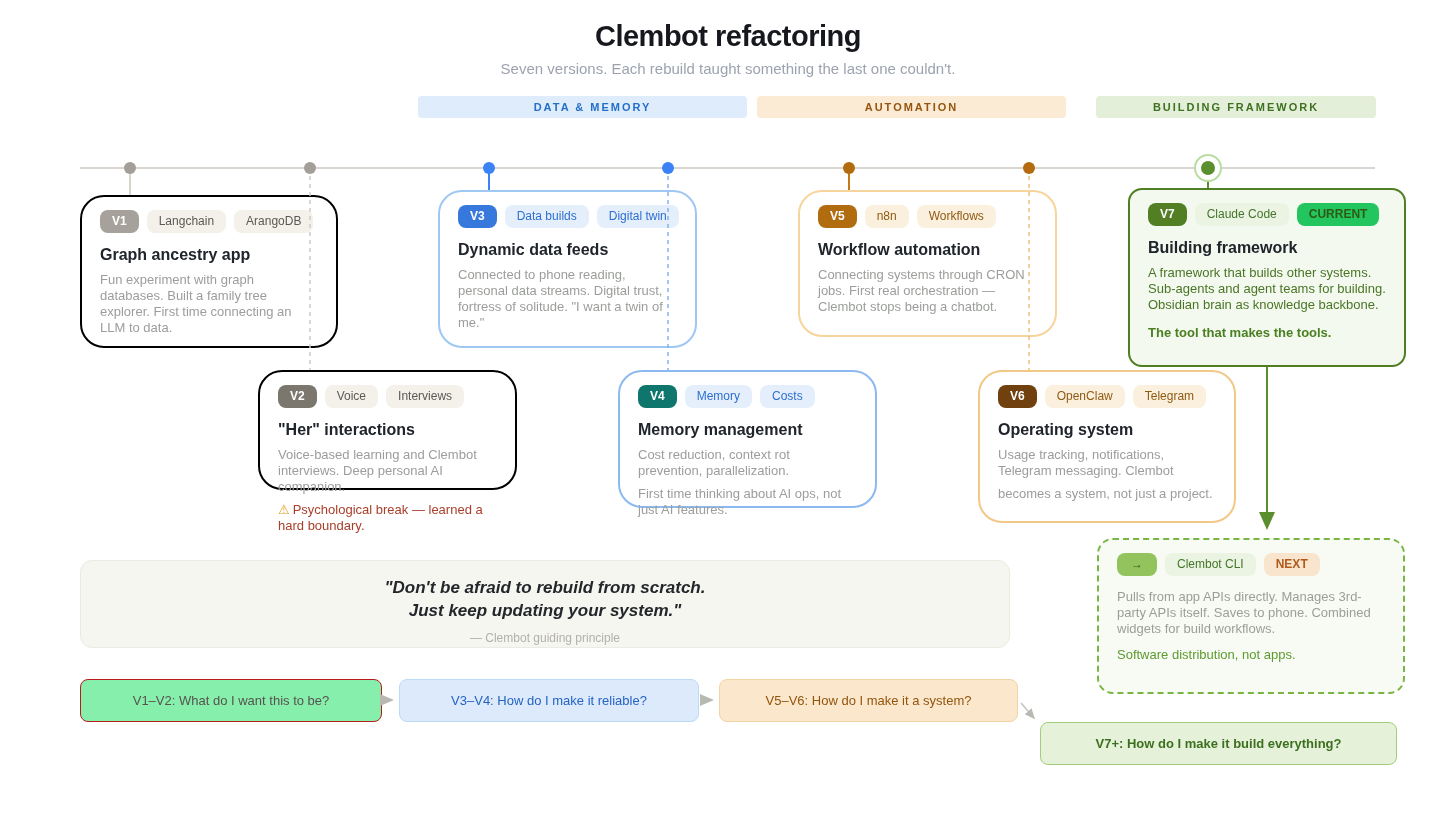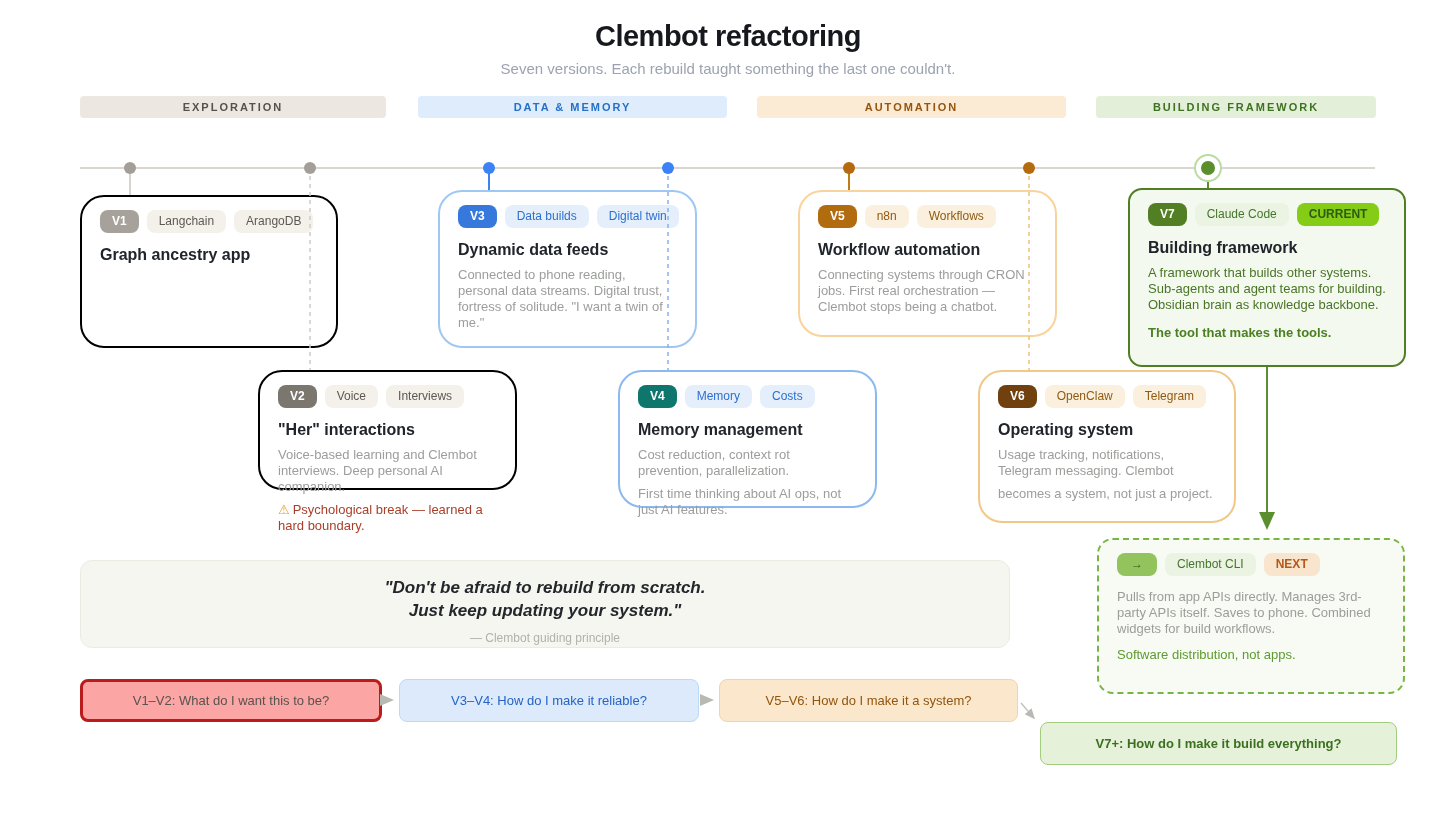--- a/index.html
+++ b/index.html
@@ -10,21 +10,21 @@
   .title{position:absolute;left:0;top:20px;width:1456px;text-align:center;
          font-size:29px;font-weight:bold;color:#16181d;letter-spacing:-0.5px;}
   .subtitle{position:absolute;left:0;top:60px;width:1456px;text-align:center;
          font-size:15px;color:#9ca3af;}
 
   
   .phase{position:absolute;top:96px;height:22px;border-radius:4px;
          font-size:11px;font-weight:bold;letter-spacing:2px;
          display:flex;align-items:center;justify-content:center;}
   .phase.p1{left:80px;width:306px;background:#ece8e1;color:#55524c;}
-  .phase.p2{left:418px;width:309px;background:#dfecfb;color:#2470c8;}
+  .phase.p2{left:418px;width:309px;background:#dfecfb;color:#2470c8;padding-left:20px;}
   .phase.p3{left:757px;width:309px;background:#fbead4;color:#96550f;}
   .phase.p4{left:1096px;width:280px;background:#e4efda;color:#3e7120;}
 
   
   svg.overlay{position:absolute;left:0;top:0;width:1456px;height:819px;pointer-events:none;z-index:5;}
 
   
   .card{position:absolute;background:#ffffff;border:2px solid #000000;border-radius:24px;
         padding:13px 18px;box-sizing:border-box;z-index:2;}
   .card.blue{border-color:#9ec8f3;}
@@ -42,66 +42,66 @@
   .badge.b1{background:#3778dd;}
   .badge.b2{background:#0f766e;}
   .badge.o1{background:#b26c10;}
   .badge.o2{background:#71400f;}
   .badge.gr{background:#527e24;}
   .badge.arrow{background:#92c35c;color:#2f5c14;padding:4px 14px;}
   .tag.neutral{background:#f3f1ea;color:#5c5953;}
   .tag.bluet{background:#e5effc;color:#2d6fce;}
   .tag.oranget{background:#faf0dd;color:#8f5a13;}
   .tag.greent{background:#ebf4e3;color:#44752a;}
-  .tag.current{background:#84cc16;color:#2e5a12;font-weight:bold;}
+  .tag.current{background:#22c55e;color:#2e5a12;font-weight:bold;}
   .tag.next{background:#f9e4cd;color:#b05a1c;font-weight:bold;}
 
   .card h3{margin:0 0 8px 0;font-size:16px;font-weight:bold;color:#20242b;}
   .card p{margin:0 0 7px 0;font-size:13px;line-height:16px;color:#9b9e9a;}
   .card p.warn{color:#a93f2a;margin-top:2px;}
   .card p.warn .wicon{color:#e0a11f;margin-right:3px;}
   .card.green p.gbody{color:#4a7526;}
   .card p.ghl{color:#4a8022;font-weight:bold;margin-top:12px;}
   .card.cli p.ghl{color:#5d9a31;font-weight:normal;margin-top:10px;}
 
   
   .quote{position:absolute;left:80px;top:560px;width:930px;height:88px;background:#f6f6f0;
          border:1px solid #ebebe2;border-radius:12px;box-sizing:border-box;text-align:center;padding-top:15px;}
   .quote .ql{font-size:17px;font-weight:bold;font-style:italic;color:#23262b;line-height:23px;}
   .quote .qa{font-size:12px;color:#b2b2aa;margin-top:9px;}
 
   
   .qbox{position:absolute;top:679px;height:43px;border-radius:8px;box-sizing:border-box;
         display:flex;align-items:center;justify-content:center;font-size:13px;z-index:2;}
-  .qbox.q1{left:80px;width:302px;background:#fca5a5;border:3px solid #b91c1c;color:#57534e;}
+  .qbox.q1{left:80px;width:302px;background:#86efac;border:1px solid #b91c1c;color:#57534e;}
   .qbox.q2{left:399px;width:300px;background:#ddeafc;border:1px solid #badaf7;color:#2563c4;}
   .qbox.q3{left:719px;width:299px;background:#fbe7cb;border:1px solid #f3d4a4;color:#92550e;}
   .qbox.q4{left:1040px;top:722px;width:357px;height:43px;background:#e5f2d9;border:1px solid #a3cd7e;
            color:#3c7020;font-weight:bold;}
 </style>
 </head>
 <body>
 
 <div id="stage">
 
   <div class="title">Clembot refactoring</div>
   <div class="subtitle">Seven versions. Each rebuild taught something the last one couldn't.</div>
 
-  <div class="phase p1">EXPLORATION</div>
   <div class="phase p2">DATA &amp; MEMORY</div>
   <div class="phase p3">AUTOMATION</div>
   <div class="phase p4">BUILDING FRAMEWORK</div>
 
   <div class="card" style="left:80px;top:195px;width:258px;height:153px;">
     <div class="tag-row">
       <span class="badge g1">V1</span>
       <span class="tag neutral">Langchain</span>
       <span class="tag neutral">ArangoDB</span>
     </div>
     <h3>Graph ancestry app</h3>
+    <p>Fun experiment with graph databases. Built a family tree explorer. First time connecting an LLM to data.</p>
   </div>
 
   <div class="card blue" style="left:438px;top:190px;width:259px;height:158px;">
     <div class="tag-row">
       <span class="badge b1">V3</span>
       <span class="tag bluet">Data builds</span>
       <span class="tag bluet">Digital twin</span>
     </div>
     <h3>Dynamic data feeds</h3>
     <p>Connected to phone reading, personal data streams. Digital trust, fortress of solitude. "I want a twin of me."</p>

